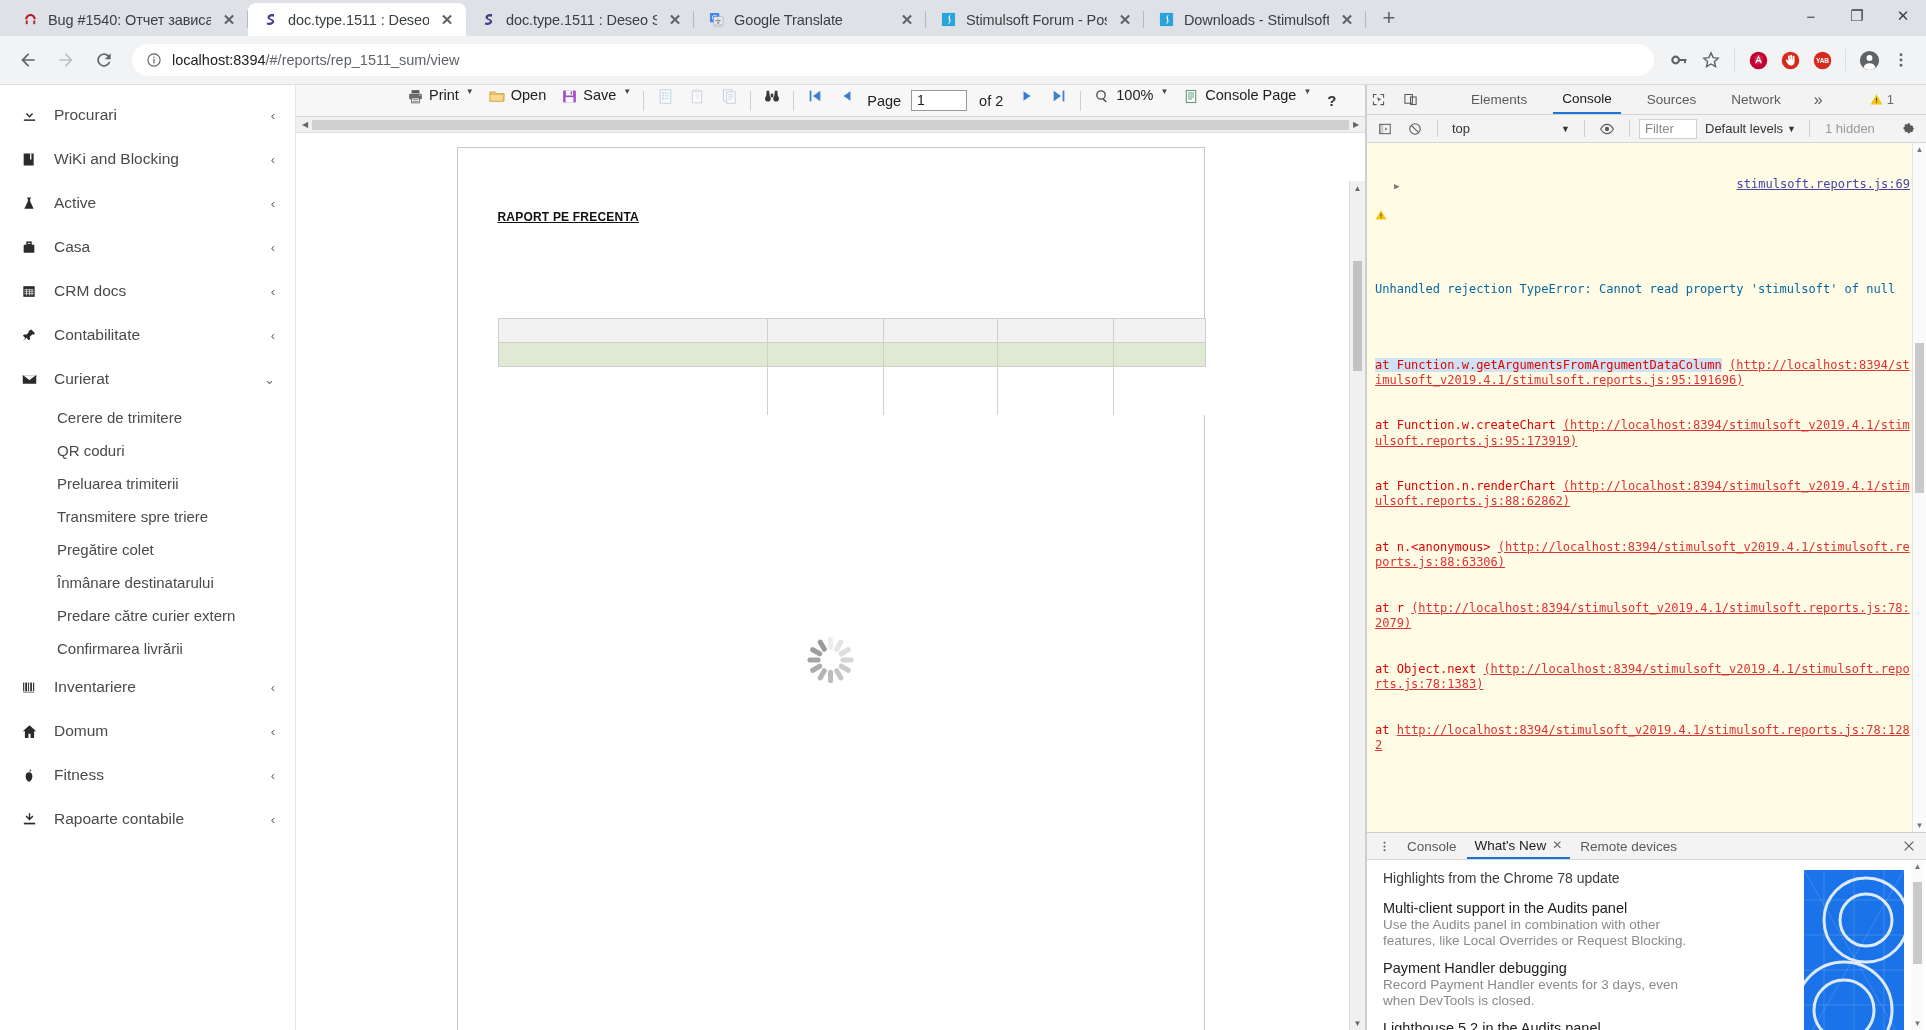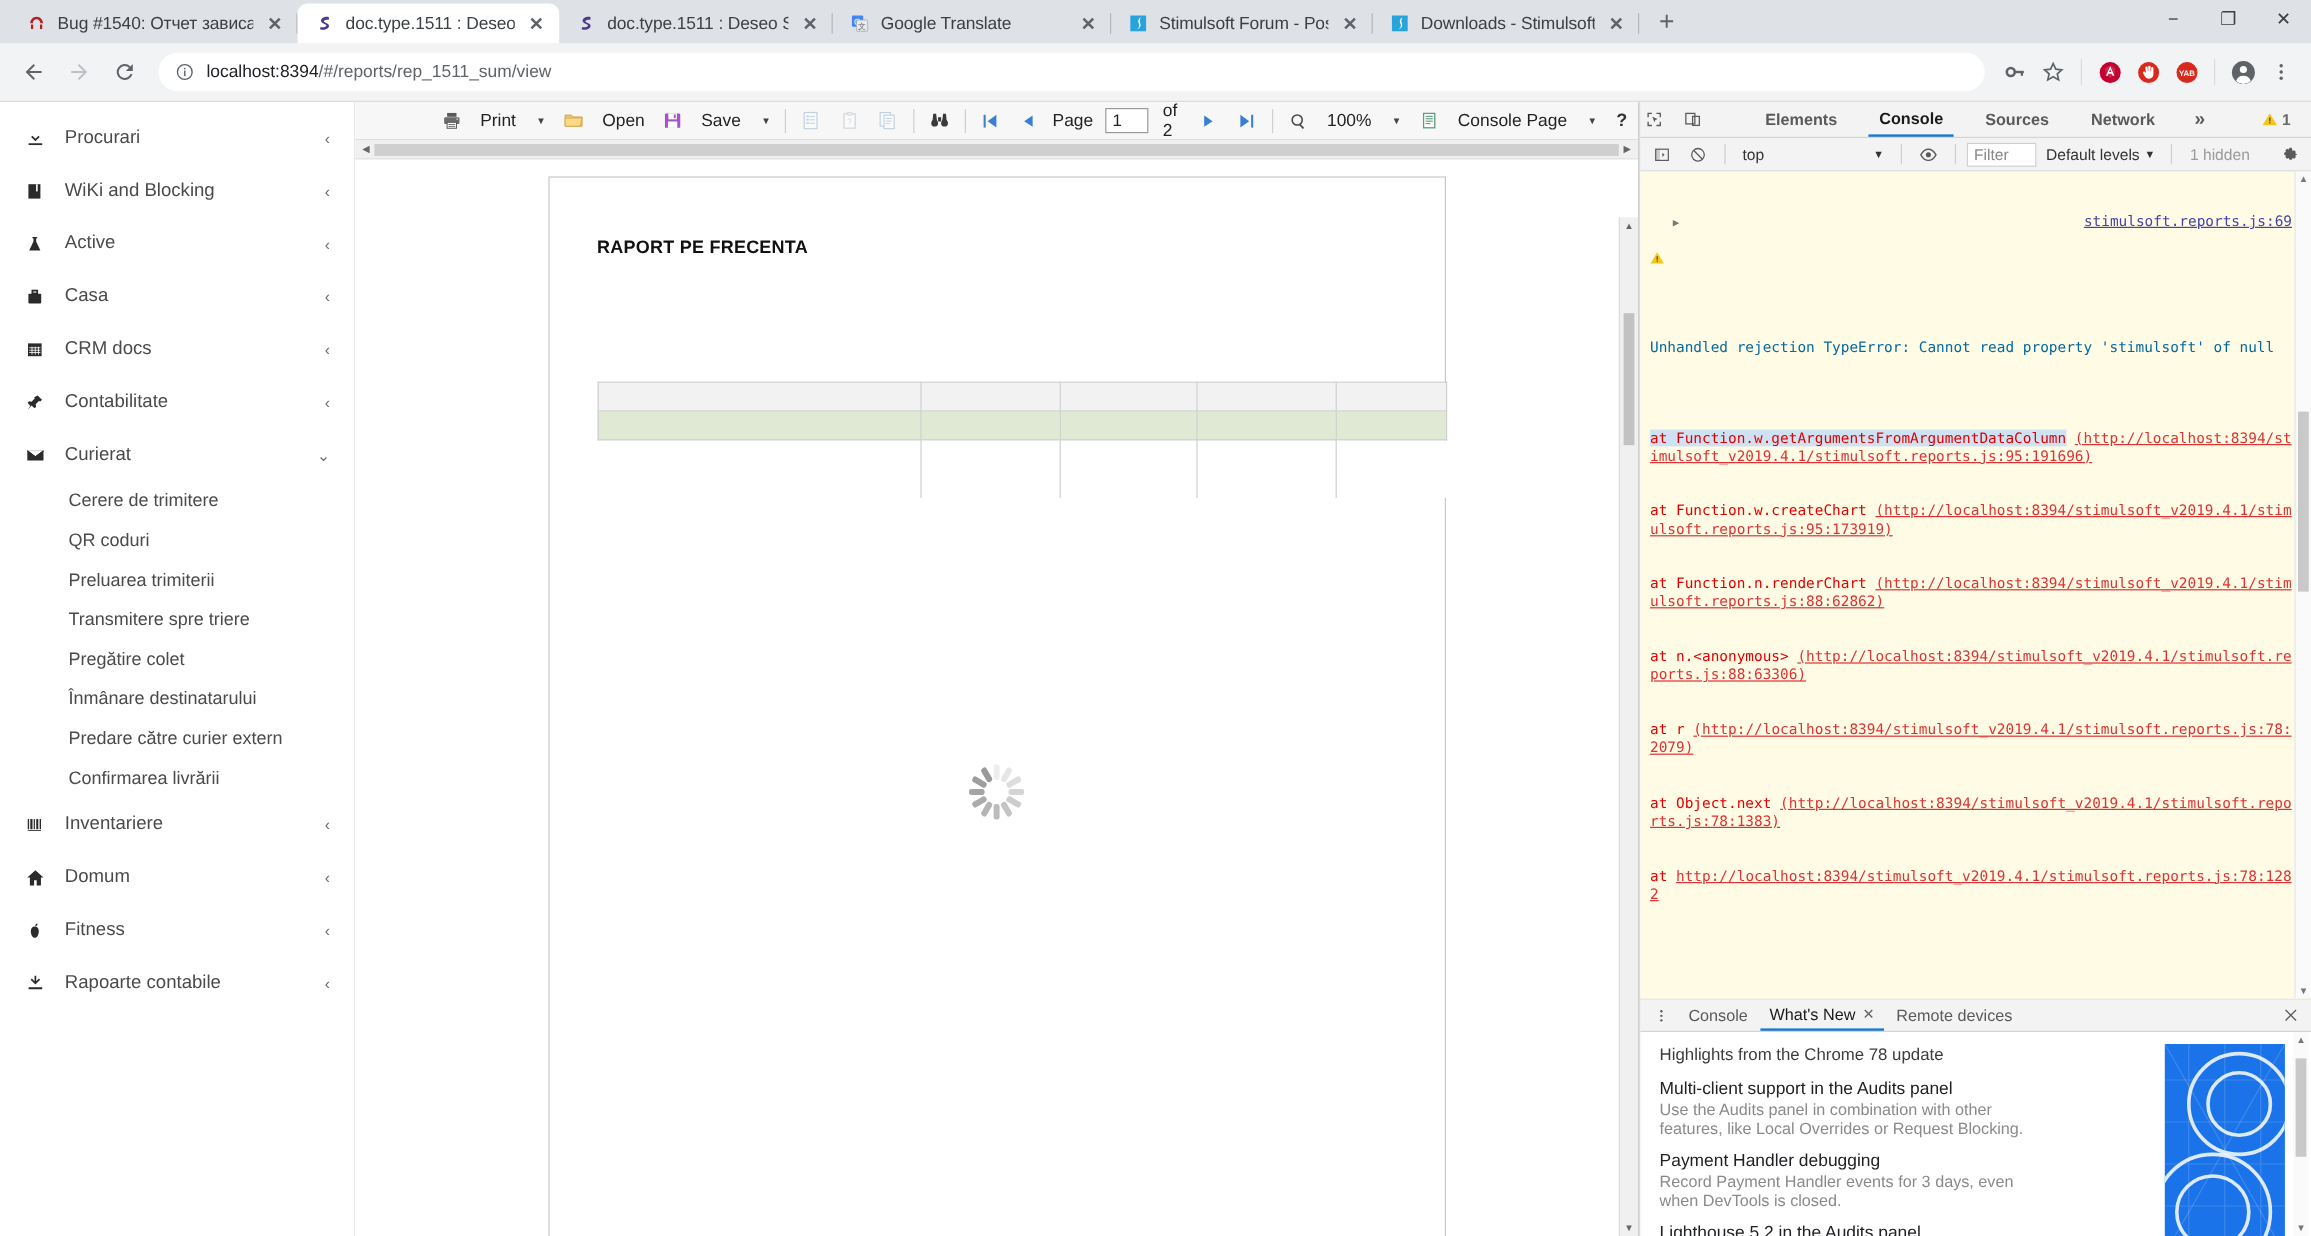--- a/index.html
+++ b/index.html
@@ -110,21 +110,21 @@
   .viewer {
     flex: 1; min-width: 0; background: #fff; display: flex; flex-direction: column;
     border-right: 1px solid #d0d0d0; position: relative; overflow: hidden;
   }
   .rv-toolbar {
     height: 32px; background: #f7f7f7; border-bottom: 1px solid #d8d8d8;
     display: flex; align-items: center; padding-left: 8px; gap: 0;
     font-size: 14.5px; color: #222;
   }
   .rv-btn {
-    display: flex; align-items: center; gap: 15px; height: 27px;
+    display: flex; gap: 5px; height: 27px;
     padding: 0 7px; white-space: nowrap;
   }
   .rv-caret { font-size: 8px; color: #444; margin-left: 2px; }
   .rv-sep { width: 1px; height: 20px; background: #cfcfcf; margin: 0 5px; }
   .rv-ico { width: 18px; height: 18px; display:flex; align-items:center; justify-content:center; }
   .rv-ico.dim { opacity: .45; }
   .page-input {
     width: 56px; height: 21px; border: 1px solid #999; background: #fff;
     font-size: 14px; padding-left: 5px; color: #222; line-height: 19px;
     margin: 0 4px;
@@ -141,23 +141,23 @@
 
   .rv-canvas {
     flex: 1; background: #fff; position: relative; overflow: hidden;
     display: flex; justify-content: center;
   }
   .report-page {
     width: 748px; background: #fff; border: 1px solid #c8c8c8;
     margin-top: 14px; position: relative; height: 100%;
   }
   .report-title {
-    position: absolute; left: 40px; top: 50px;
-    font-size: 15px; font-weight: bold; color: #111;
-    font-family: "Liberation Sans", sans-serif; letter-spacing: .2px;
+    position: absolute; left: 40px; top: 62px;
+    font-size: 12px; font-weight: bold; color: #111;
+    font-family: "Liberation Sans", sans-serif; letter-spacing: .2px; text-decoration: underline;
   }
   .report-table {
     position: absolute; left: 40px; top: 170px; width: 708px;
     border-collapse: collapse;
   }
   .report-table td { border: 1px solid #cfcfcf; height: 24px; padding: 0; }
   .report-table tr.head td { background: #f2f2f2; }
   .report-table tr.green td { background: #dfe9d4; }
   .report-table tr.empty td { background: #fff; border-top: none; border-bottom: none; }
 
@@ -184,21 +184,21 @@
 
   
   .devtools {
     width: 560px; flex: 0 0 560px; background: #fff;
     display: flex; flex-direction: column; border-left: 1px solid #cdcdcd;
     font-family: "Liberation Sans", sans-serif;
   }
   .dt-tabbar {
     height: 30px; display: flex; align-items: center;
     border-bottom: 1px solid #d4d4d4; background: #f3f3f3; padding: 0 4px;
-    font-size: 13.5px; color: #5a5a5a; gap: 17px; font-weight: bold;
+    font-size: 13.5px; color: #5a5a5a; gap: 17px;
   }
   .dt-iconbtn {
     width: 26px; height: 26px; display: flex; align-items: center; justify-content: center;
     color: #5a5a5a;
   }
   .dt-vsep { width: 1px; height: 17px; background: #cfcfcf; margin: 0 5px; }
   .dt-tab {
     padding: 0 9px; height: 29px; display: flex; align-items: center;
     color: #5a5a5a; white-space: nowrap;
   }

